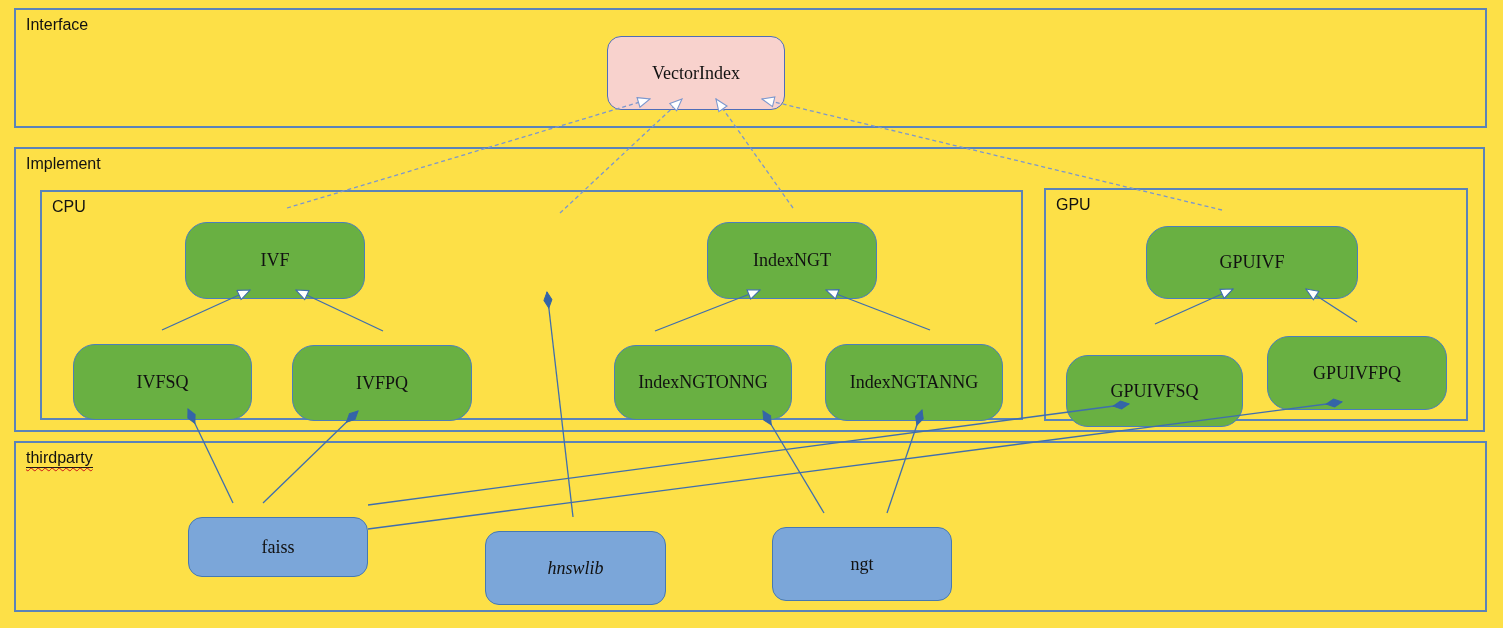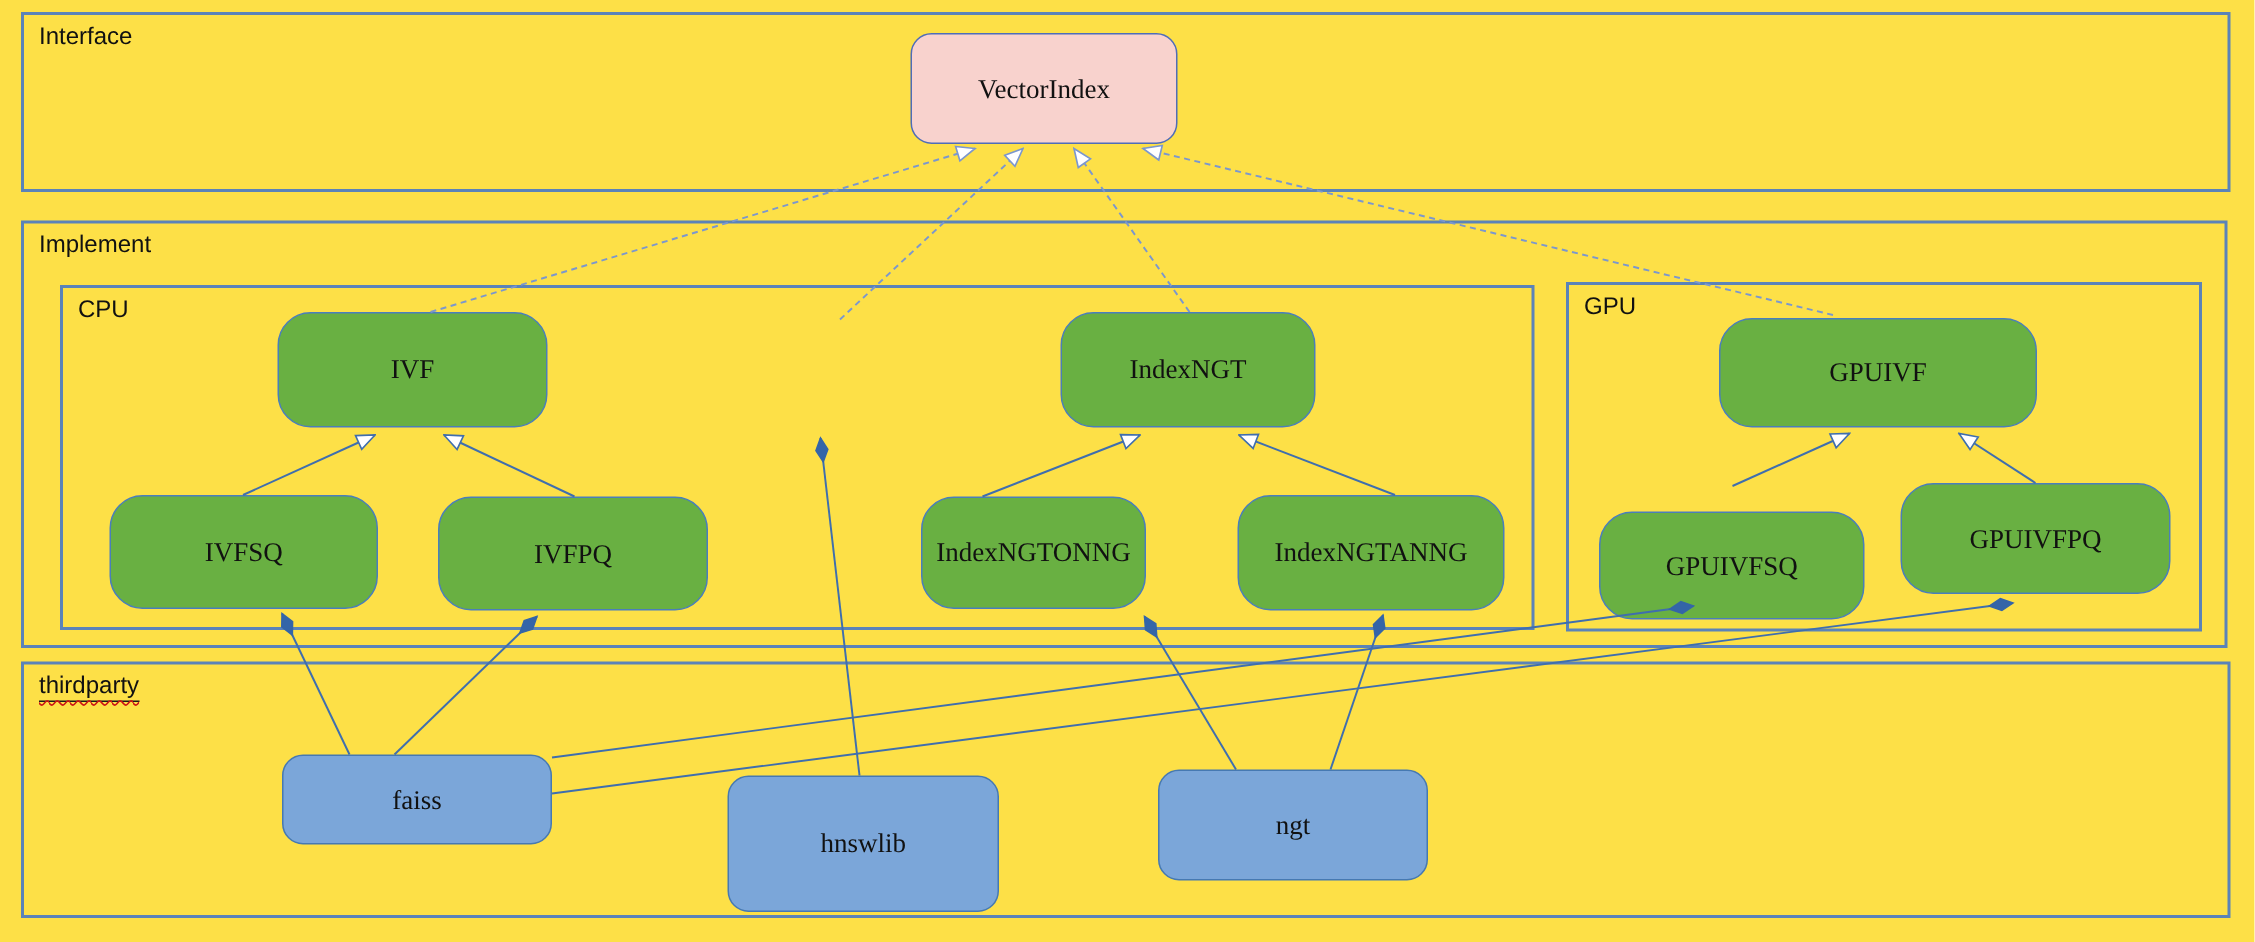--- a/index.html
+++ b/index.html
@@ -3,21 +3,21 @@
 <meta charset="utf-8">
 <style>
   html,body{margin:0;padding:0;background:#ffffff;}
   #page{position:relative;width:1503px;height:628px;background:#fde047;overflow:hidden;
         font-family:"Liberation Sans",sans-serif;}
   .container{position:absolute;border:2px solid #5b83b8;background:transparent;box-sizing:border-box;}
   .container-label{position:absolute;left:10px;top:6px;font-size:16px;color:#111;
         font-family:"Liberation Sans",sans-serif;}
   .node{position:absolute;border:1.5px solid #4a7ebb;border-radius:14px;box-sizing:border-box;
         display:flex;align-items:center;justify-content:center;
-        font-family:"Liberation Serif",serif;font-size:18px;color:#111;z-index:3;}
+        font-family:"Liberation Serif",serif;font-size:18px;color:#111;z-index:3;margin-top:14px;}
   .node.iface{background:#f8d2cd;border-color:#4f6db8;}
   .node.impl{background:#69b042;border-radius:22px;}
   .node.lib{background:#7ba6d9;border-color:#4679b2;}
   #edges{position:absolute;left:0;top:0;z-index:5;pointer-events:none;}
   .squiggle-outer{border-bottom:1.5px solid #1a1a1a;}
   .squiggle-inner{text-decoration:underline wavy #cc1414;text-decoration-thickness:1px;
         text-underline-offset:4px;text-decoration-skip-ink:none;}
 </style>
 </head>
 <body>
@@ -53,41 +53,41 @@
     </div>
   <div class="node impl" style="left:707px;top:208px;width:170px;height:77px;">
       <span>IndexNGT</span>
     </div>
   <div class="node impl" style="left:292px;top:331px;width:180px;height:76px;">
       <span>IVFPQ</span>
     </div>
   <div class="node impl" style="left:73px;top:330px;width:179px;height:76px;">
       <span>IVFSQ</span>
     </div>
-  <div class="node impl" style="left:614px;top:331px;width:150px;height:75px;">
+  <div class="node impl" style="left:614px;top:331px;width:178px;height:75px;">
       <span>IndexNGTONNG</span>
     </div>
   <div class="node impl" style="left:825px;top:330px;width:178px;height:77px;">
       <span>IndexNGTANNG</span>
     </div>
 
   <div class="node impl" style="left:1146px;top:212px;width:212px;height:73px;">
       <span>GPUIVF</span>
     </div>
   <div class="node impl" style="left:1066px;top:341px;width:177px;height:72px;">
       <span>GPUIVFSQ</span>
     </div>
   <div class="node impl" style="left:1267px;top:322px;width:180px;height:74px;">
       <span>GPUIVFPQ</span>
     </div>
 
   <div class="node lib" style="left:188px;top:503px;width:180px;height:60px;">
       <span>faiss</span>
     </div>
-  <div class="node lib" style="left:485px;top:517px;width:181px;height:91px;">
+  <div class="node lib" style="left:485px;top:517px;width:181px;height:74px;font-style:italic;">
       <span>hnswlib</span>
     </div>
   <div class="node lib" style="left:772px;top:513px;width:180px;height:74px;">
       <span>ngt</span>
     </div>
 
   <svg id="edges" width="1503" height="628" viewBox="0 0 1503 628">
     <defs>
       <marker id="arrowOpen" viewBox="0 0 14 12" refX="13" refY="6" markerWidth="14" markerHeight="12" orient="auto" markerUnits="userSpaceOnUse">
         <path d="M1,1 L13,6 L1,11 Z" fill="#ffffff" stroke="#3f6eae" stroke-width="1.1"></path>

